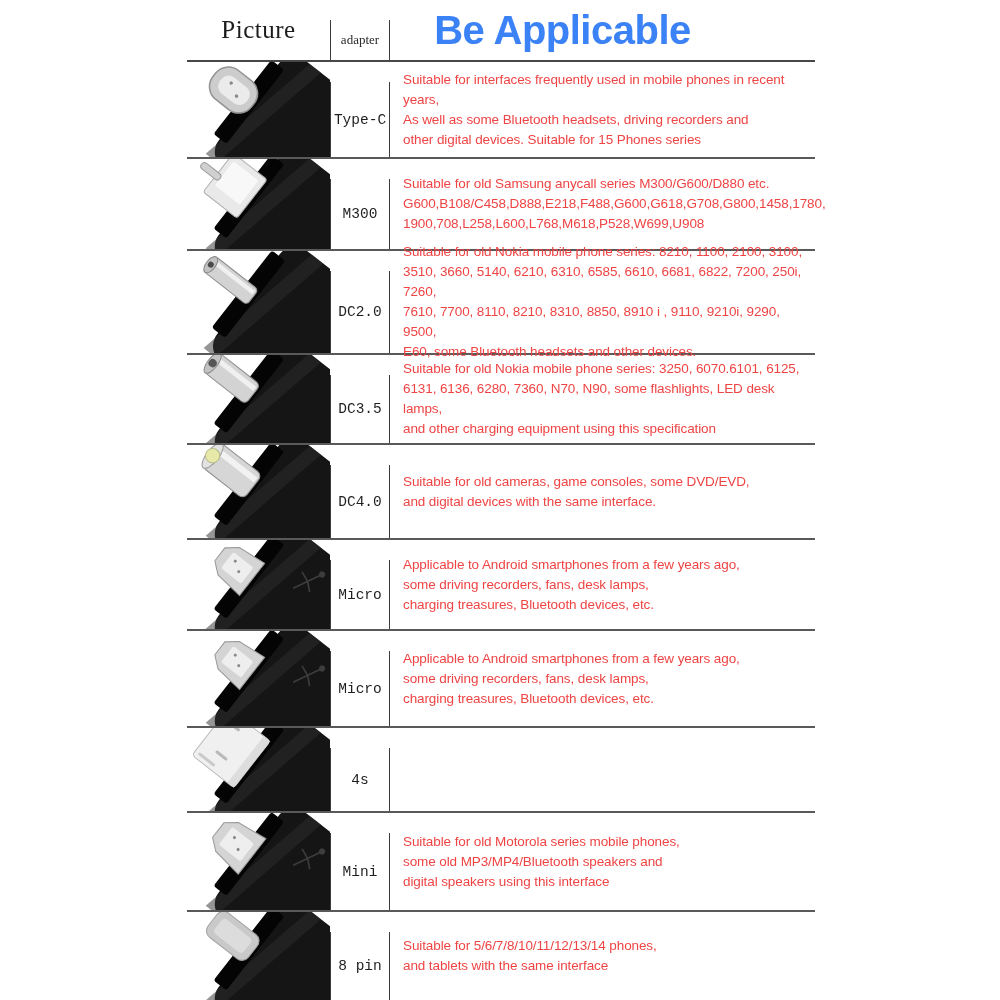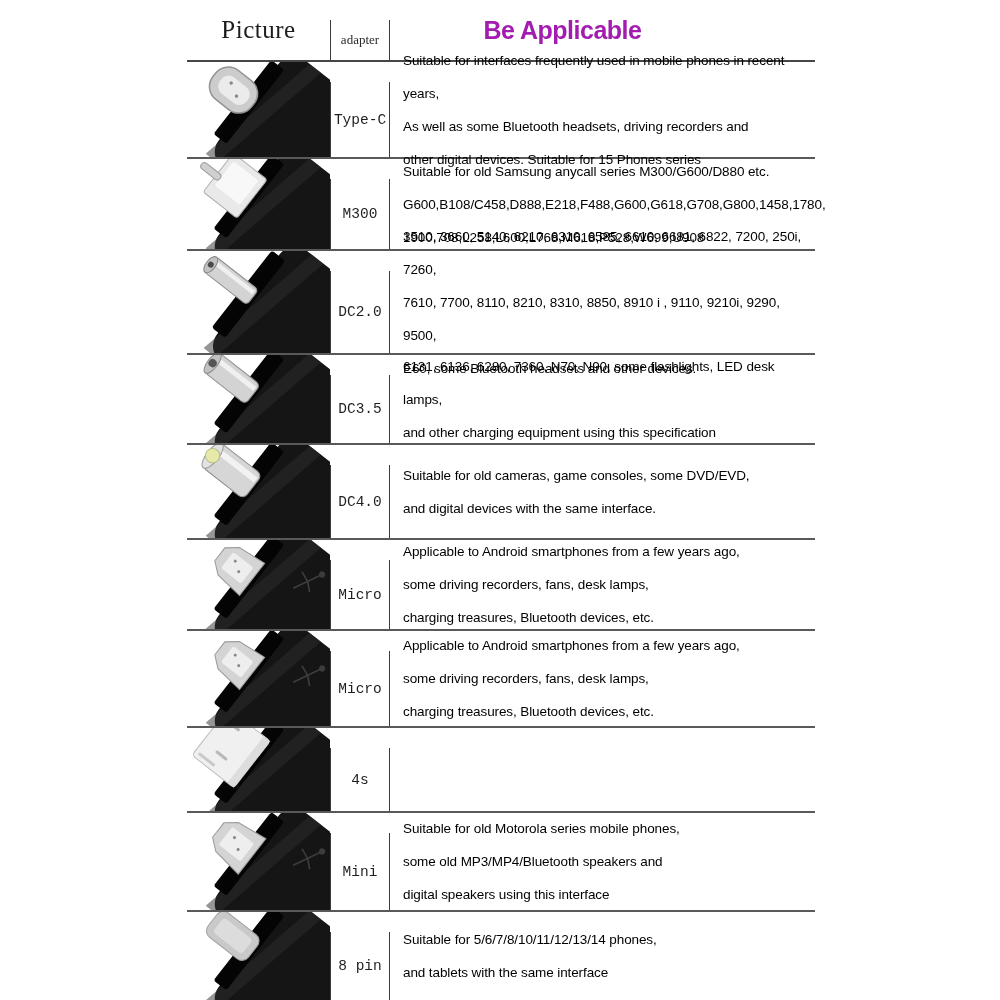--- a/index.html
+++ b/index.html
@@ -23,27 +23,27 @@
   .header-row{height:64px;border-bottom:2px solid #474747;}
   .header-pic{
     font-family:"Liberation Serif",serif;font-size:25px;color:#1c1c1c;
     display:flex;align-items:center;justify-content:center;letter-spacing:.5px;text-align:right;
   }
   .header-adp{
     font-family:"Liberation Serif",serif;font-size:13px;color:#2a2a2a;
   }
   .header-txt{
     justify-content:center;padding-right:80px;
-    font-size:25px;font-weight:bold;color:#a21caf;letter-spacing:-.5px;
+    font-size:40px;font-weight:bold;color:#3b82f6;letter-spacing:-.5px;
   }
   .row{border-bottom:2px solid #595959;}
   .row:last-child{border-bottom:none;}
   .adapter-label{font-size:14.5px;color:#1f1f1f;white-space:nowrap;font-family:Liberation Mono, monospace;}
   .desc{padding-left:13px;padding-right:4px;}
-  .desc div{font-size:13.5px;line-height:33px;color:#000000;letter-spacing:-.1px;}
+  .desc div{font-size:13.5px;line-height:20px;color:#ef4444;letter-spacing:-.1px;}
   .photo{position:absolute;inset:0;}
   .photo svg{width:100%;height:100%;display:block;}
 </style>
 </head>
 <body>
 
 <div class="table">
   <div class="hrow header-row">
     <div class="cell pic-col header-pic">Picture</div>
     <div class="cell adp-col header-adp">adapter</div>
@@ -119,20 +119,21 @@
                 <circle cx="13" cy="48" r="2.8" fill="#4a4a4a"></circle>
               </g>
             </svg>
           </div>
     </div>
     <div class="cell adp-col">
       <span class="adapter-label">DC2.0</span>
     </div>
     <div class="cell txt-col">
       <div class="desc">
+            <div>Suitable for old Nokia mobile phone series: 8210, 1100, 2100, 3100,</div>
             <div>3510, 3660, 5140, 6210, 6310, 6585, 6610, 6681, 6822, 7200, 250i, 7260,</div>
             <div>7610, 7700, 8110, 8210, 8310, 8850, 8910 i , 9110, 9210i, 9290, 9500,</div>
             <div>E60, some Bluetooth headsets and other devices.</div>
           </div>
     </div>
   </div>
 
   <div class="hrow row" style="height: 88px;">
     <div class="cell pic-col">
       <div class="photo">
@@ -147,20 +148,21 @@
                 <circle cx="13" cy="48" r="4" fill="#555555"></circle>
               </g>
             </svg>
           </div>
     </div>
     <div class="cell adp-col">
       <span class="adapter-label">DC3.5</span>
     </div>
     <div class="cell txt-col">
       <div class="desc">
+            <div>Suitable for old Nokia mobile phone series: 3250, 6070.6101, 6125,</div>
             <div>6131, 6136, 6280, 7360, N70, N90, some flashlights, LED desk lamps,</div>
             <div>and other charging equipment using this specification</div>
           </div>
     </div>
   </div>
 
   <div class="hrow row" style="height: 93px;">
     <div class="cell pic-col">
       <div class="photo">
             <svg viewBox="0 0 140 96" preserveAspectRatio="xMidYMid slice">

